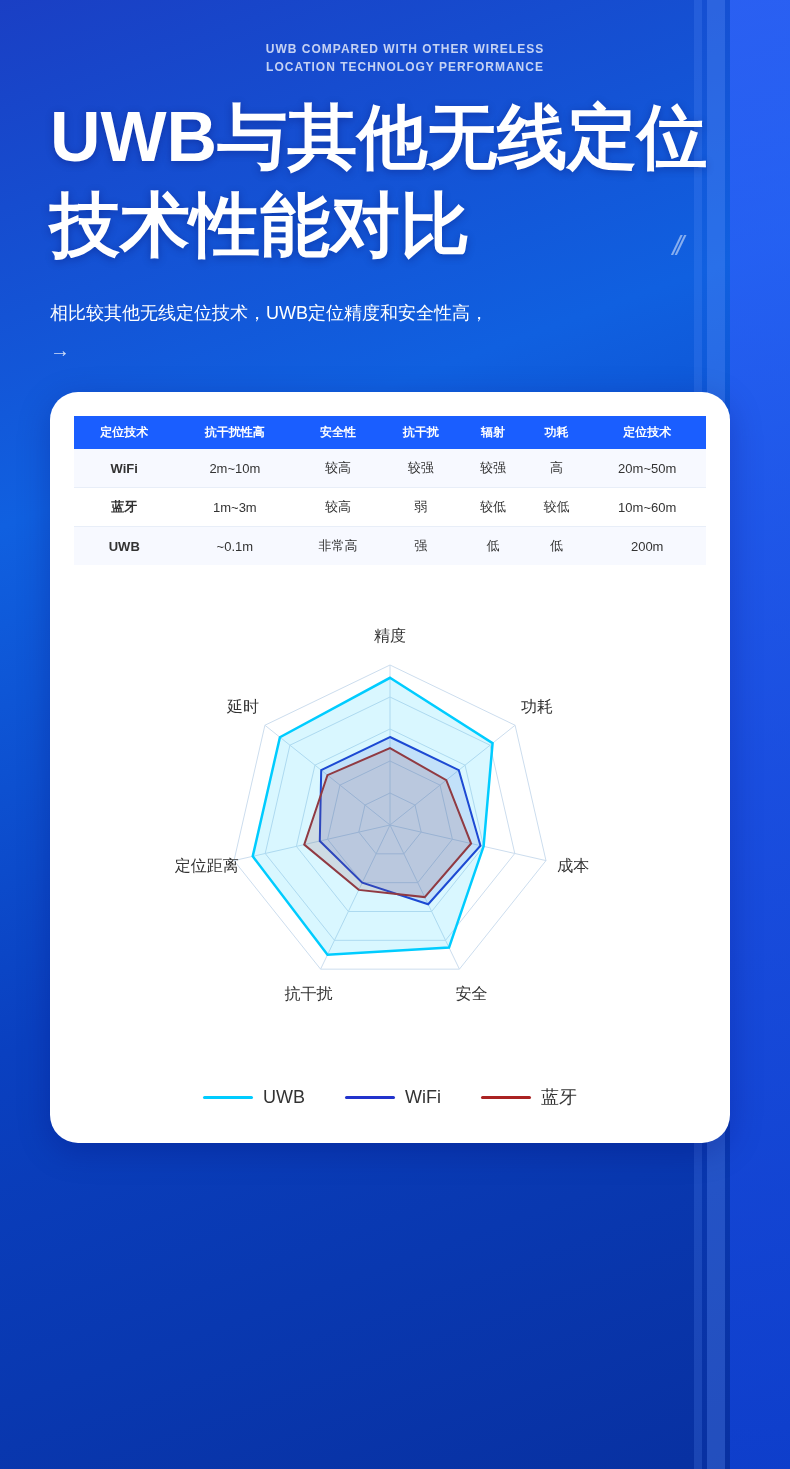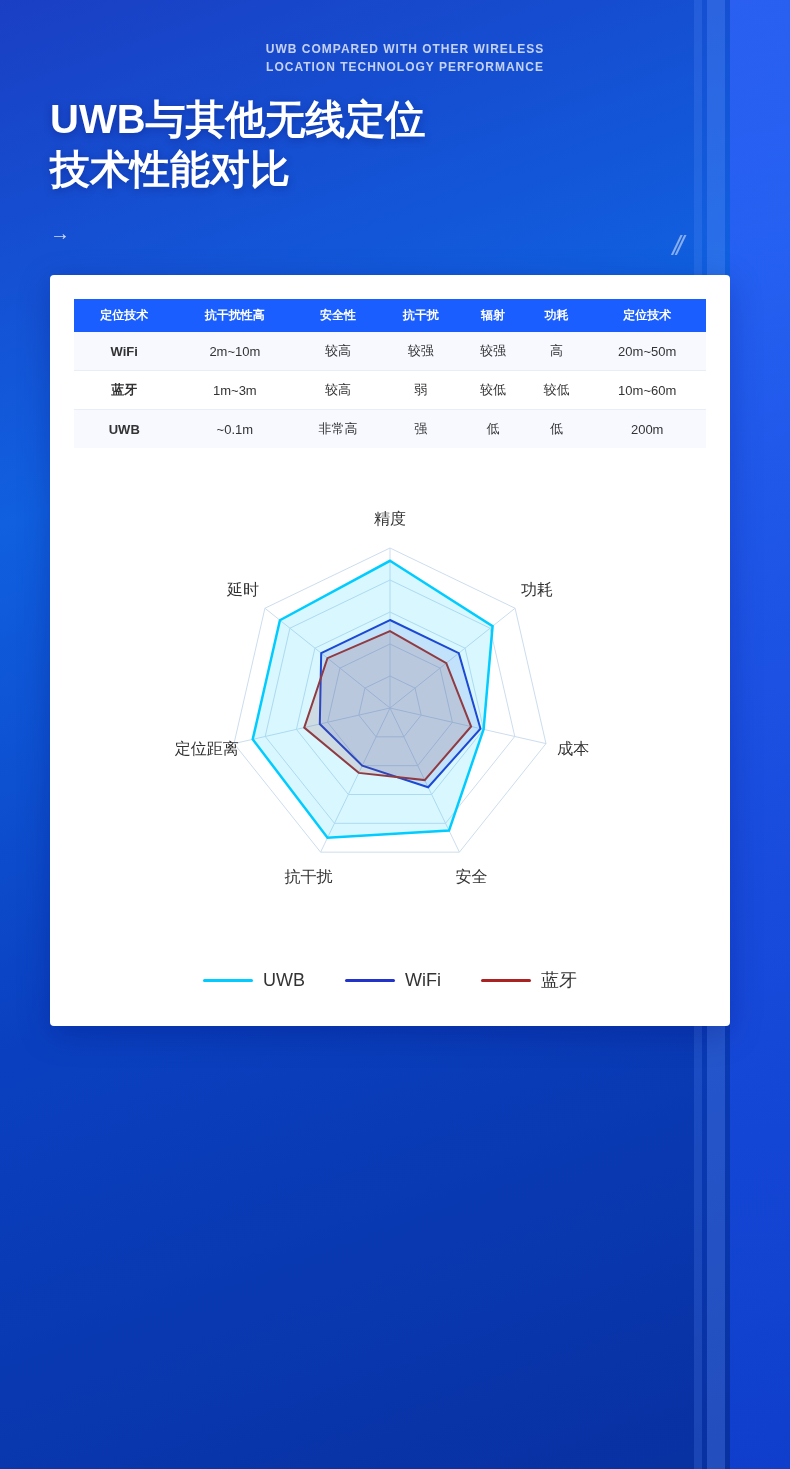--- a/index.html
+++ b/index.html
@@ -50,21 +50,21 @@
       font-size: 12px;
       font-weight: 600;
       letter-spacing: 1px;
       line-height: 1.5;
       margin-bottom: 18px;
       text-align: center;
     }
 
     .main-title {
       color: #ffffff;
-      font-size: 40px;
+      font-size: 70px;
       font-weight: 900;
       line-height: 1.25;
       margin-bottom: 28px;
       text-shadow: 0 2px 8px rgba(0,0,80,0.3);
     }
 
     .slash-decoration {
       color: rgba(255,255,255,0.5);
       font-size: 28px;
       font-style: italic;
@@ -84,21 +84,21 @@
     .arrow-right {
       color: rgba(255,255,255,0.8);
       font-size: 20px;
       margin-top: 10px;
       margin-bottom: 30px;
     }
 
     
     .card {
       background: #ffffff;
-      border-radius: 4px;
+      border-radius: 28px;
       padding: 24px;
       margin-right: 30px;
       box-shadow: 0 8px 32px rgba(0,0,100,0.25);
     }
 
     
     .comparison-table {
       width: 100%;
       border-collapse: collapse;
       margin-bottom: 20px;
@@ -188,20 +188,21 @@
 <div class="content-wrapper">
 
   <div class="subtitle-en" style="white-space:pre-line;">UWB COMPARED WITH OTHER WIRELESS
 LOCATION TECHNOLOGY PERFORMANCE</div>
 
   <div class="main-title" style="white-space:pre-line;">UWB与其他无线定位
 技术性能对比</div>
 
   <div class="slash-decoration">//</div>
 
+  <div class="description">相比较其他无线定位技术，UWB定位精度和安全性高，</div>
 
   <div class="arrow-right">→</div>
 
   <div class="card">
 
     <table class="comparison-table">
       <thead>
         <tr>
           <th>定位技术</th>
           <th>抗干扰性高</th>

